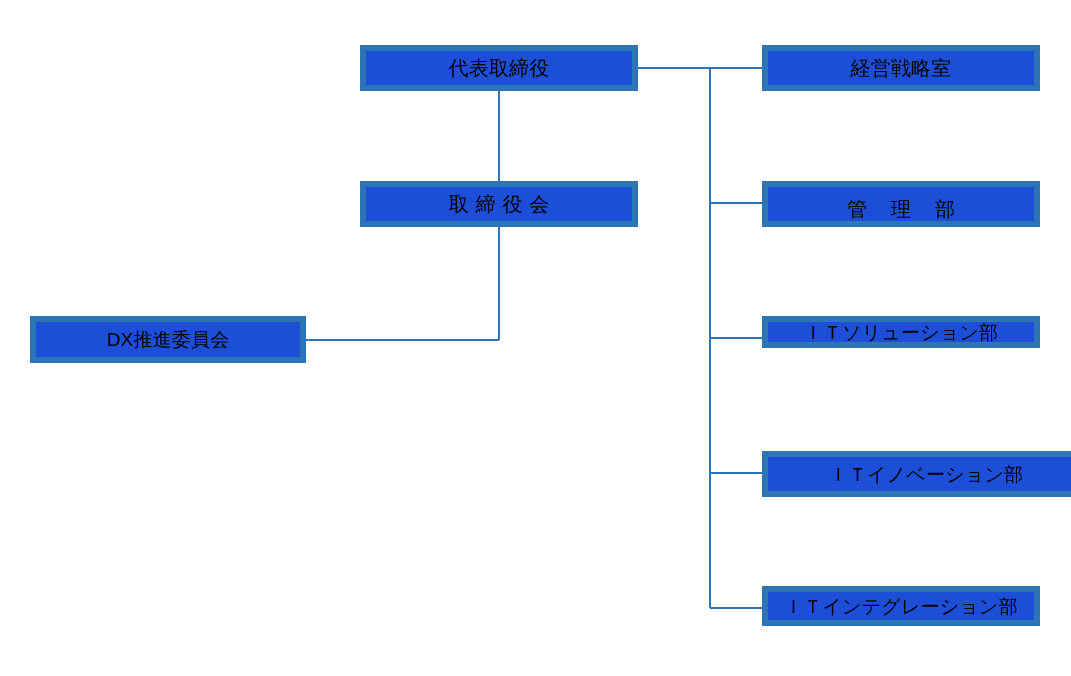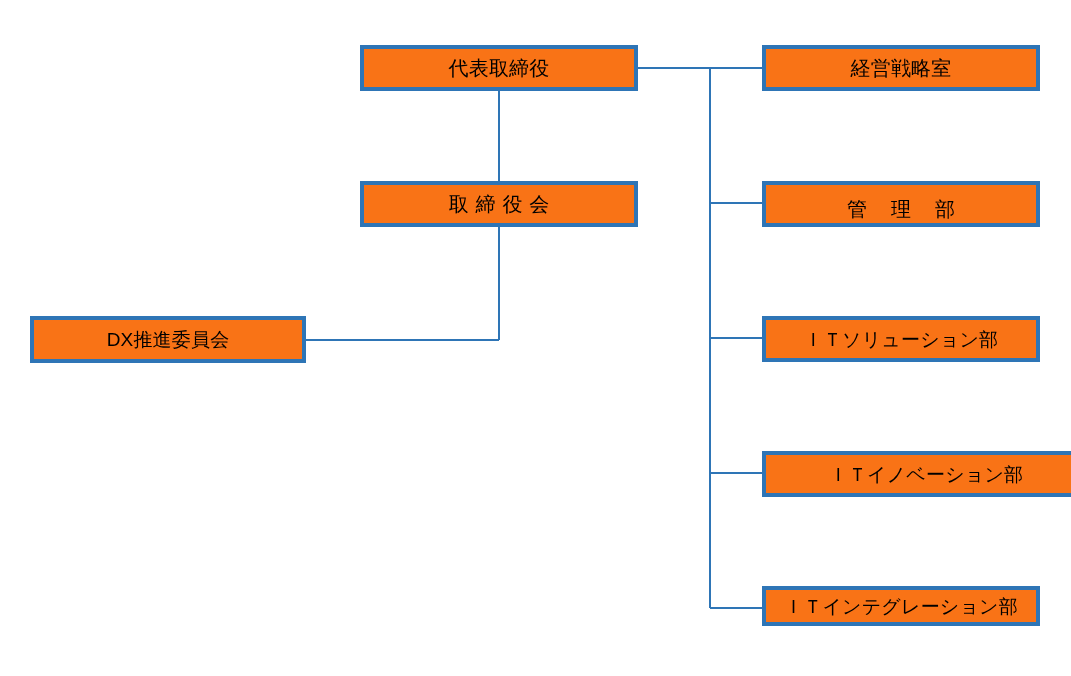--- a/index.html
+++ b/index.html
@@ -22,22 +22,22 @@
     position: absolute;
     left: 0;
     top: 0;
     width: 1071px;
     height: 676px;
     pointer-events: none;
   }
   .node-box {
     position: absolute;
     box-sizing: border-box;
-    border: 4px solid #15803d;
-    background: #f97316;
+    border: 6px solid #15803d;
+    background: #1d4ed8;
     display: flex;
     align-items: center;
     justify-content: center;
     z-index: 2;
   }
   .node-label {
     color: #000000;
     font-size: 20px;
     line-height: 1;
     white-space: nowrap;
@@ -80,21 +80,21 @@
   </div>
 
   <div class="node-box" style="left: 762px; top: 45px; width: 278px; height: 46px; border-color: rgb(46, 117, 182);">
     <span class="node-label ls-none fs-20" style="color: rgb(0, 0, 0);">経営戦略室</span>
   </div>
 
   <div class="node-box" style="left: 762px; top: 181px; width: 278px; height: 46px; border-color: rgb(46, 117, 182);">
     <span class="node-label ls-mid fs-20" style="color: rgb(0, 0, 0);">管　理　部</span>
   </div>
 
-  <div class="node-box" style="left: 762px; top: 316px; width: 278px; height: 46px; border-color: rgb(46, 117, 182);">
+  <div class="node-box" style="left: 762px; top: 316px; width: 278px; height: 32px; border-color: rgb(46, 117, 182);">
     <span class="node-label ls-none fs-19" style="color: rgb(0, 0, 0);">ＩＴソリューション部</span>
   </div>
 
   <div class="node-box" style="left: 762px; top: 451px; width: 328px; height: 46px; border-color: rgb(46, 117, 182);">
     <span class="node-label ls-none fs-19" style="color: rgb(0, 0, 0);">ＩＴイノベーション部</span>
   </div>
 
   <div class="node-box" style="left: 762px; top: 586px; width: 278px; height: 40px; border-color: rgb(46, 117, 182);">
     <span class="node-label ls-none fs-19" style="color: rgb(0, 0, 0);">ＩＴインテグレーション部</span>
   </div>

